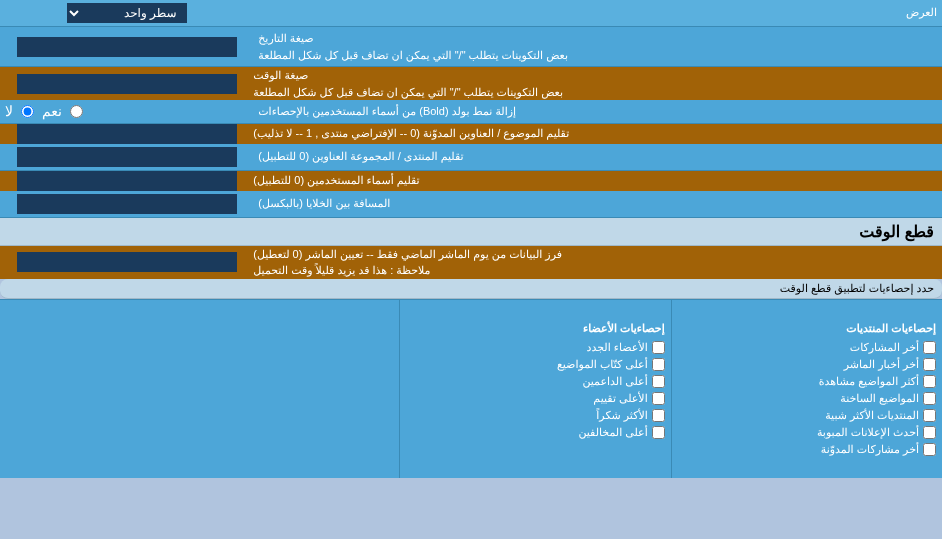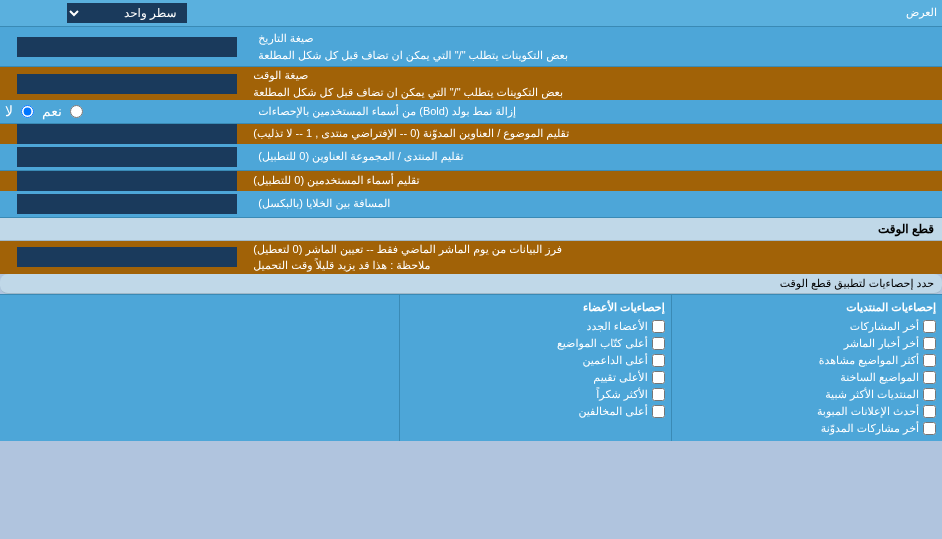--- a/index.html
+++ b/index.html
@@ -50,21 +50,21 @@
       font-size: 12px;
       direction: ltr;
     }
 
     .section-header {
       background: #c0d8e8;
       color: #000;
       text-align: right;
       padding: 4px 8px;
       font-weight: bold;
-      font-size: 12px;
+      font-size: 16px;
       border-bottom: 1px solid #a0b8c8;
     }
 
     .row-alt {
       background: #a16207;
     }
 
     .radio-group {
       display: flex;
       align-items: center;
@@ -80,21 +80,21 @@
 
     .checkbox-area {
       display: flex;
       width: 100%;
       background: #4da6d8;
       border-top: 1px solid #3a8ab5;
     }
 
     .checkbox-col {
       flex: 1;
-      padding: 4px 6px;
+      padding: 20px 6px;
       border-left: 1px solid #3a8ab5;
     }
 
     .checkbox-col:last-child {
       border-left: none;
     }
 
     .checkbox-row {
       display: flex;
       align-items: center;

